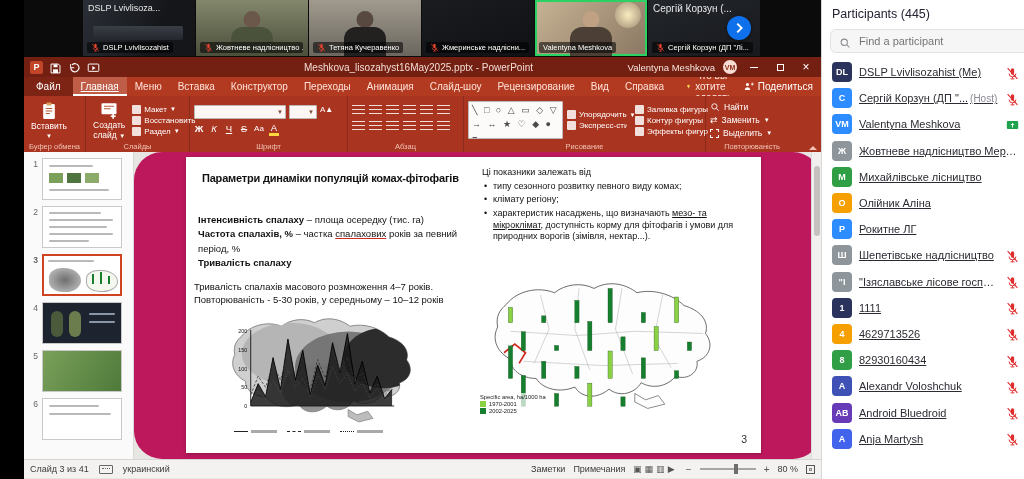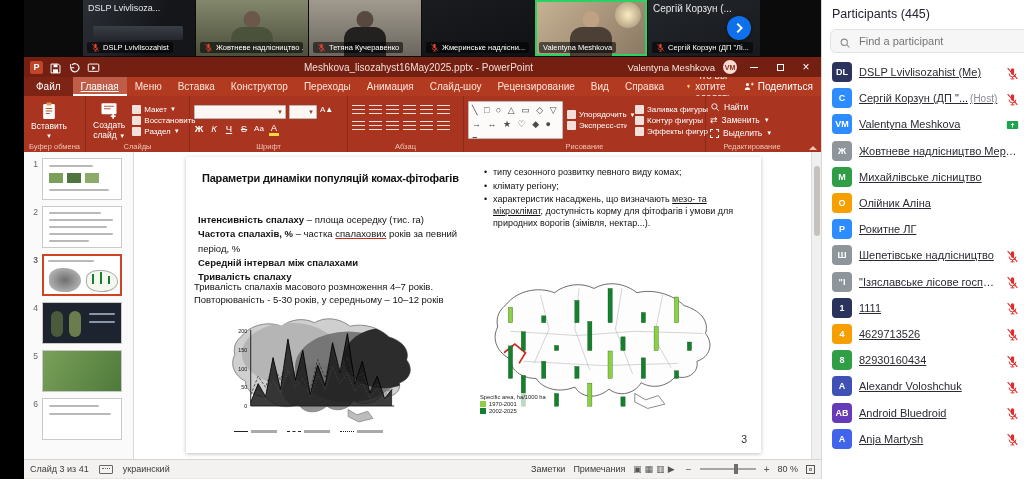--- a/index.html
+++ b/index.html
@@ -75,21 +75,21 @@
   .dashedbox{width:9px;height:9px;border:1px dashed #fff;}
   .collapse-caret{position:absolute;right:4px;bottom:2px;width:0;height:0;border-left:4px solid transparent;border-right:4px solid transparent;border-bottom:4px solid #f2c3b5;}
 
   .workspace{position:relative;height:307px;display:flex;}
   .thumbs{width:110px;background:#fafafa;border-right:1px solid #d8d8d8;padding:6px 4px 0 4px;overflow:hidden;}
   .thumbrow{display:flex;gap:4px;margin-bottom:6px;align-items:flex-start;}
   .thumbnum{width:10px;font-size:8.5px;color:#666;text-align:right;padding-top:1px;}
   .thumbbox{width:80px;height:42px;background:#fff;border:1px solid #c9c9c9;position:relative;overflow:hidden;}
   .thumbbox.sel{border:2px solid #cf4320;}
   .gline{position:absolute;height:2px;background:#b9b9b9;border-radius:1px;}
-  .canvas{flex:1;position:relative;background:#ffffff;}
+  .canvas{flex:1;position:relative;background:#be185d;border-radius:28px;}
   .canvas-scroll{position:absolute;right:0;top:0;width:10px;height:100%;background:#f2f0ee;border-left:1px solid #dcdcdc;}
   .canvas-scroll .thumb{position:absolute;left:1.5px;top:14px;width:6px;height:70px;background:#c4c1be;border-radius:3px;}
 
   .slide{position:absolute;left:52px;top:5px;width:575px;height:296px;background:#fff;box-shadow:0 1px 4px rgba(0,0,0,.25);}
   .s-title{position:absolute;left:16px;top:15px;font-size:11px;font-weight:700;letter-spacing:-.2px;color:#111;white-space:nowrap;}
   .s-items{position:absolute;left:12px;top:56px;width:286px;font-size:9.5px;color:#111;line-height:1.5;}
   .s-items b{font-weight:700;}
   .misspell{text-decoration:underline;text-decoration-color:#d02a1e;}
   .s-par{position:absolute;left:8px;top:124px;width:300px;font-size:9.5px;color:#111;line-height:1.35;}
   .s-right{position:absolute;left:296px;top:10px;width:268px;font-size:9px;color:#111;line-height:1.3;}
@@ -419,21 +419,21 @@
               <span style="font-size:9px">⇄</span>
               <span>Заменить</span>
               <span class="caret">▼</span>
             </div>
           <div class="erow">
               <span class="dashedbox"></span>
               <span>Выделить</span>
               <span class="caret">▼</span>
             </div>
         </div>
-        <div class="rglabel">Редактирование</div>
+        <div class="rglabel">Повторюваність</div>
       </div>
 
       <div class="collapse-caret"></div>
     </div>
 
     <div class="workspace">
 
       <div class="thumbs">
         <div class="thumbrow">
           <span class="thumbnum">1</span>
@@ -489,30 +489,30 @@
       </div>
 
       <div class="canvas">
         <div class="slide">
 
           <div class="s-title">Параметри динаміки популяцій комах-фітофагів</div>
 
           <div class="s-items">
             <div><b>Інтенсивність спалаху</b><span> – площа осередку (тис. га)</span></div>
             <div><b>Частота спалахів, %</b><span> –  частка </span><span class="misspell">спалахових</span><span> років за певний період, %</span></div>
-            <div><b>Середній інтервал між спалахами</b></div>
             <div><b>Тривалість спалаху</b></div>
           </div>
 
           <div class="s-par">
             <div>Тривалість спалахів масового розмноження 4–7 років.</div>
             <div>Повторюваність -  5-30 років, у середньому – 10–12 років</div>
           </div>
 
           <div class="s-right">
+            <div class="hd">Ці показники залежать від</div>
             <div class="s-bullet">типу сезонного розвитку певного виду комах;</div>
             <div class="s-bullet">клімату регіону;</div>
             <div class="s-bullet"><span>характеристик насаджень, що визначають </span><span class="uline">мезо- та мікроклімат</span><span>, доступність корму для фітофагів і умови для природних ворогів (зімівля, нектар...).</span></div>
           </div>
 
           <div class="fig-left">
             <svg viewBox="0 0 250 140">
               <path id="ukrpath" d="M30,35 C40,22 60,18 75,24 C85,16 100,14 112,20 C126,12 142,16 152,24 C168,20 186,26 196,36 C210,40 220,50 216,62 C224,72 220,84 208,88 C210,98 200,106 188,102 C180,112 166,114 156,108 C150,118 136,122 126,114 C114,124 100,122 94,112 C80,118 64,114 58,104 C44,104 34,96 34,86 C22,80 16,68 22,56 C20,46 24,40 30,35 Z" fill="#cfcfcf" stroke="#7d7d7d" stroke-width="1"></path>
               <clipPath id="ukrclip">
                   <use href="#ukrpath"></use>

